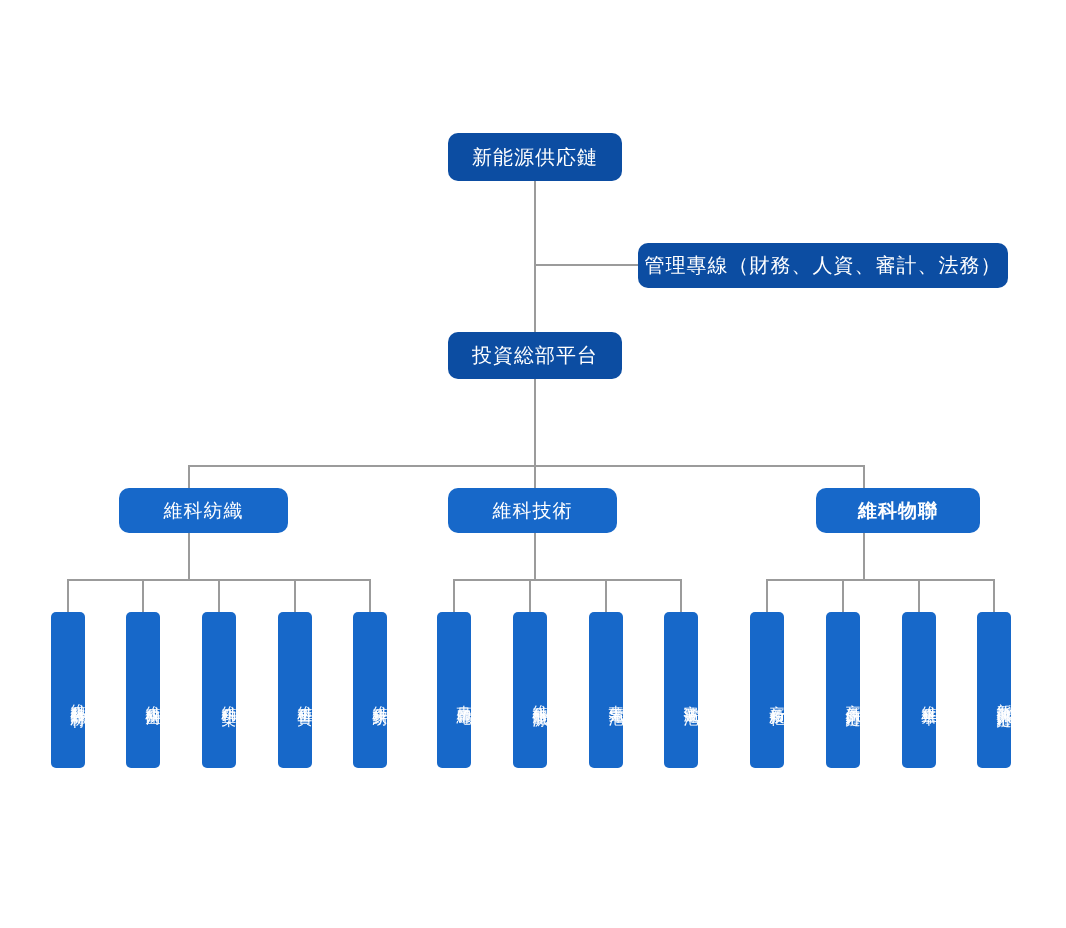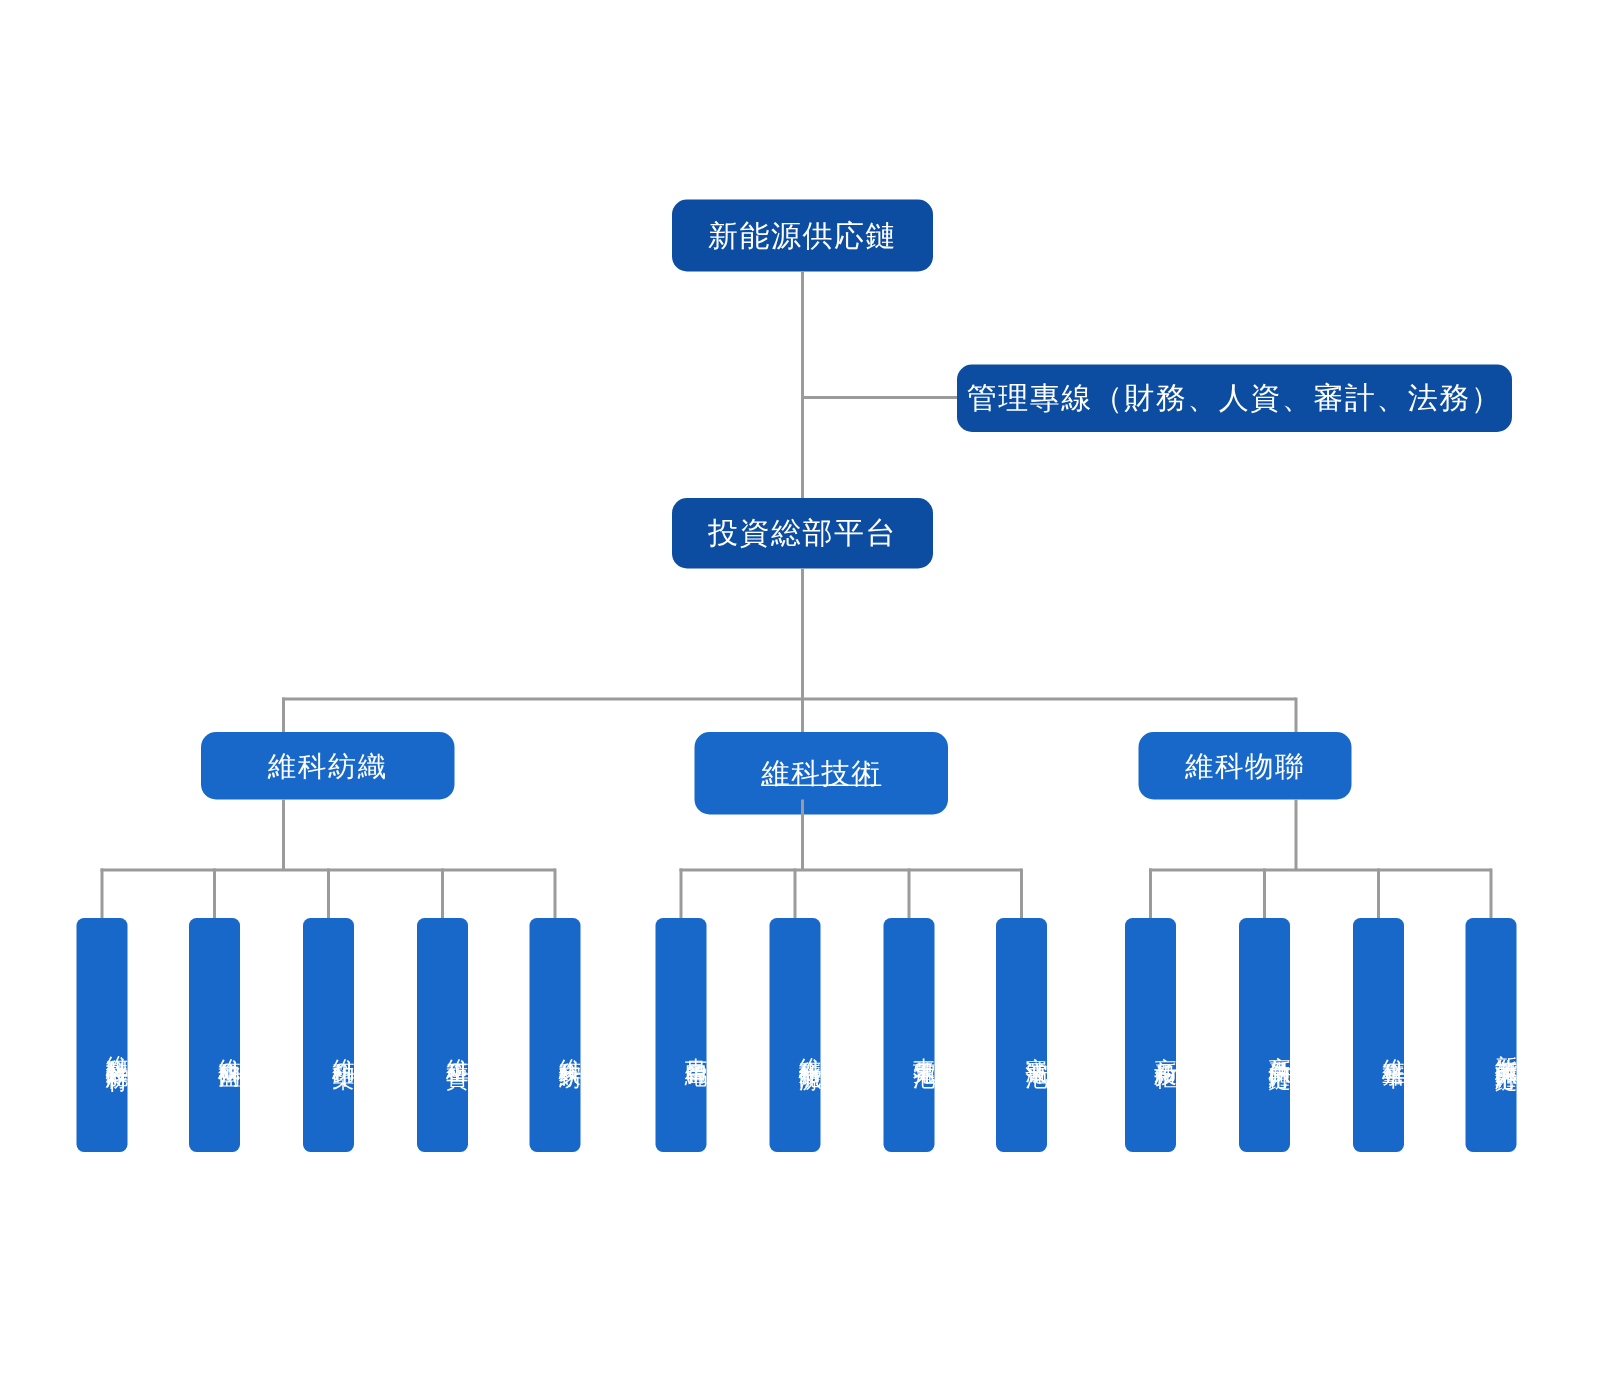--- a/index.html
+++ b/index.html
@@ -41,21 +41,20 @@
   .node-staff,
   .node-platform {
     background: #0c4da2;
     border-radius: 10px;
     font-size: 20px;
   }
   .node-division {
     background: #1768c9;
     border-radius: 10px;
     font-size: 19px;
-    margin-left: 15px;
   }
   .node-leaf {
     background: #1768c9;
     border-radius: 5px;
     font-size: 15px;
     letter-spacing: 2px;
     writing-mode: vertical-rl;
     text-orientation: upright;
     align-items: flex-start;
     justify-content: center;
@@ -79,23 +78,23 @@
   <div class="node node-platform" style="left:448px; top:332px; width:174px; height:47px;">投資総部平台</div>
 
   <div class="line line-v" style="left:534px; top:379px; height:87px;"></div>
   <div class="line line-h" style="left:188px; top:465px; width:676px;"></div>
   <div class="line line-v" style="left:188px; top:465px; height:23px;"></div>
   <div class="line line-v" style="left:534px; top:465px; height:23px;"></div>
   <div class="line line-v" style="left:863px; top:465px; height:23px;"></div>
 
   <div class="node node-division" style="left:119px; top:488px; width:169px; height:45px;">維科紡織</div>
 
-  <div class="node node-division" style="left:448px; top:488px; width:169px; height:55px;text-decoration:underline;">維科技術</div>
+  <div class="node node-division" style="left:448px; top:488px; width:169px; height:45px;">維科技術</div>
 
-  <div class="node node-division" style="left:744px; top:488px; width:142px; height:45px;">維科物聯</div>
+  <div class="node node-division" style="left:816px; top:488px; width:164px; height:45px;font-weight:bold;">維科物聯</div>
 
   <div class="line line-v" style="left:188px; top:533px; height:47px;"></div>
   <div class="line line-h" style="left:67px; top:579px; width:303px;"></div>
   <div class="line line-v" style="left:67px; top:579px; height:33px;"></div>
   <div class="line line-v" style="left:142px; top:579px; height:33px;"></div>
   <div class="line line-v" style="left:218px; top:579px; height:33px;"></div>
   <div class="line line-v" style="left:294px; top:579px; height:33px;"></div>
   <div class="line line-v" style="left:369px; top:579px; height:33px;"></div>
 
   <div class="node node-leaf" style="left:51px; top:612px; width:34px; height:156px;">維科製能特材</div>

